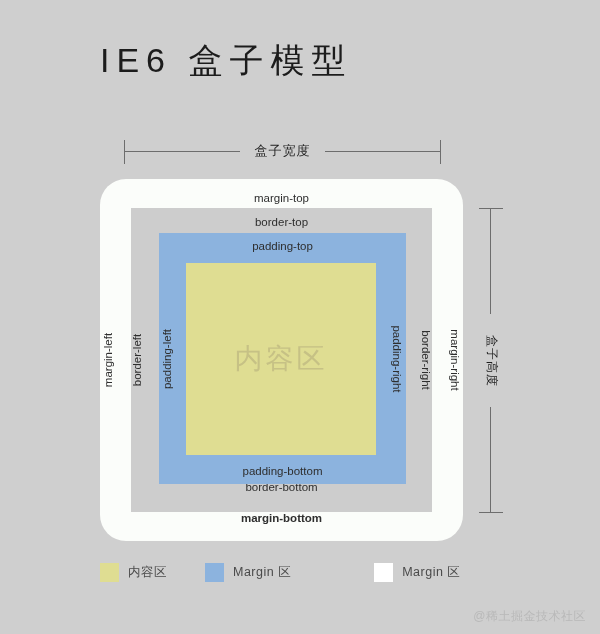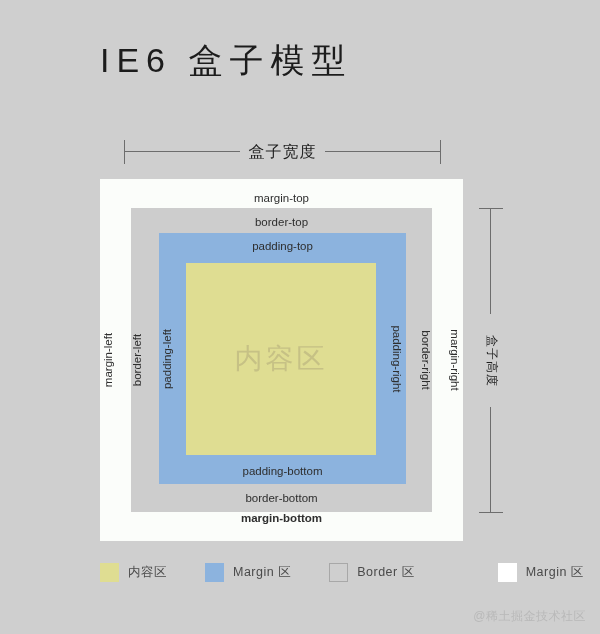--- a/index.html
+++ b/index.html
@@ -58,21 +58,21 @@
     height: 1px;
     background: #6d6d6d;
   }
   .dim-top .bar.a { left: 1px;  width: 115px; }
   .dim-top .bar.b { right: 1px; width: 115px; }
   .dim-top .dim-label {
     position: absolute;
     left: 50%;
     top: 2px;
     transform: translateX(-50%);
-    font-size: 16px;
+    font-size: 13px;
     color: #1d1d1d;
     white-space: nowrap;
     letter-spacing: 1px;
   }
 
   
   .dim-right {
     position: absolute;
     left: 479px;
     top: 208px;
@@ -111,20 +111,21 @@
   .layer {
     position: absolute;
     box-sizing: border-box;
   }
   .layer-margin {
     left: 100px;
     top: 179px;
     width: 363px;
     height: 362px;
     background: #fbfdfa;
+    border-radius: 26px;
   }
   .layer-border {
     left: 31px;
     top: 29px;
     width: 301px;
     height: 304px;
     background: #cdcdcd;
     text-align: center;
   }
   .layer-padding {
@@ -165,21 +166,21 @@
     transform: translateY(-50%) rotate(90deg);
   }
 
   
   .layer-margin  > .edge-top    { top: 13px; }
   .layer-margin  > .edge-bottom { bottom: 17px; font-weight: bold; }
   .layer-margin  > .edge-left   { left: -19px; }
   .layer-margin  > .edge-right  { right: -22px; }
 
   .layer-border  > .edge-top    { top: 8px; }
-  .layer-border  > .edge-bottom { bottom: 8px; }
+  .layer-border  > .edge-bottom { bottom: 19px; }
   .layer-border  > .edge-left   { left: -20px; }
   .layer-border  > .edge-right  { right: -23px; }
 
   .layer-padding > .edge-top    { top: 7px; }
   .layer-padding > .edge-bottom { bottom: 7px; }
   .layer-padding > .edge-left   { left: -22px; }
   .layer-padding > .edge-right  { right: -24px; }
 
   .content-text {
     position: absolute;
@@ -282,24 +283,20 @@
   <div class="legend">
     <div class="legend-item">
       <span class="swatch" style="background: rgb(223, 221, 146); border: 1px solid rgb(223, 221, 146);"></span>
       <span class="legend-label">内容区</span>
     </div>
     <div class="legend-item">
       <span class="swatch" style="background: rgb(140, 179, 222); border: 1px solid rgb(140, 179, 222);"></span>
       <span class="legend-label">Margin 区</span>
     </div>
     <div class="legend-item">
-      <span class="swatch" style="background: transparent; border: 1px solid rgb(168, 168, 168);"></span>
-      <span class="legend-label">Border 区</span>
-    </div>
-    <div class="legend-item">
       <span class="swatch" style="background: rgb(255, 255, 255); border: 1px solid rgb(255, 255, 255);"></span>
       <span class="legend-label">Margin 区</span>
     </div>
   </div>
 
   <div class="watermark">@稀土掘金技术社区</div>
 
 </div>
 
 </body></html>

